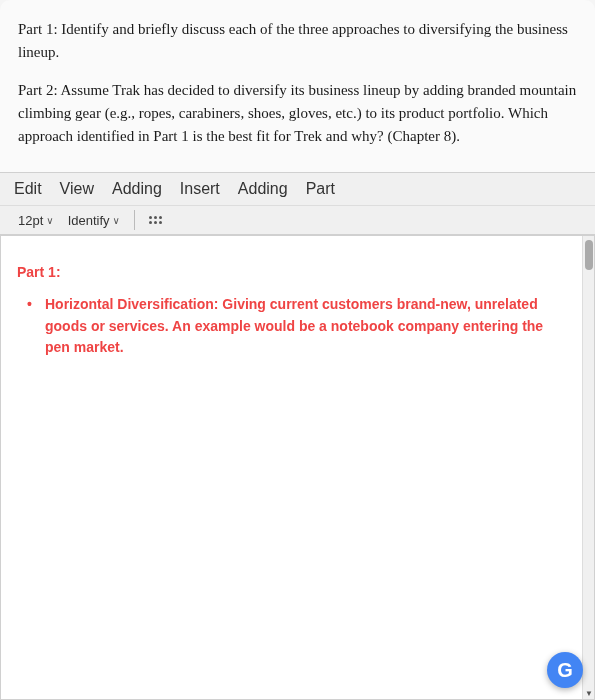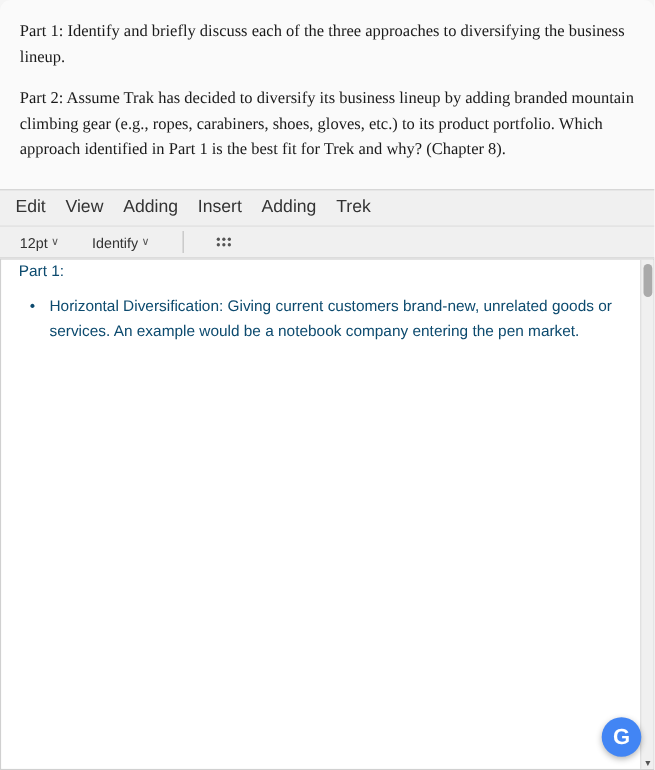--- a/index.html
+++ b/index.html
@@ -57,21 +57,21 @@
 
     .menu-item {
       cursor: pointer;
       padding: 2px 0;
     }
 
     .format-toolbar {
       display: flex;
       align-items: center;
       padding: 4px 14px;
-      gap: 22px;
+      gap: 6px;
       font-family: Arial, sans-serif;
       font-size: 13px;
       color: #333;
     }
 
     .toolbar-select {
       display: flex;
       align-items: center;
       gap: 3px;
       cursor: pointer;
@@ -116,26 +116,27 @@
       background: #ffffff;
       border: 1px solid #d0d0d0;
       margin: 0;
       overflow: hidden;
       position: relative;
       display: flex;
     }
 
     .editor-content {
       flex: 1;
-      padding: 0 16px;
+      padding: 26px 16px;
       overflow-y: auto;
       font-family: Arial, sans-serif;
       font-size: 14px;
       line-height: 1.55;
-      color: #0c4a6e;
+      color: #ef4444;
+      font-weight: bold;
     }
 
     .editor-content .part-label {
       font-size: 14px;
       margin-bottom: 10px;
     }
 
     .editor-content ul {
       list-style: none;
       padding-left: 10px;
@@ -226,21 +227,21 @@
   </div>
 
   <div class="toolbar-area">
 
     <div class="menu-bar">
       <span class="menu-item">Edit</span>
       <span class="menu-item">View</span>
       <span class="menu-item">Adding</span>
       <span class="menu-item">Insert</span>
       <span class="menu-item">Adding</span>
-      <span class="menu-item">Trek</span>
+      <span class="menu-item">Part</span>
     </div>
 
     <div class="format-toolbar">
       <div class="toolbar-select">
         <span>12pt</span>
         <span class="chevron">∨</span>
       </div>
       <div class="toolbar-select">
         <span>Identify</span>
         <span class="chevron">∨</span>

